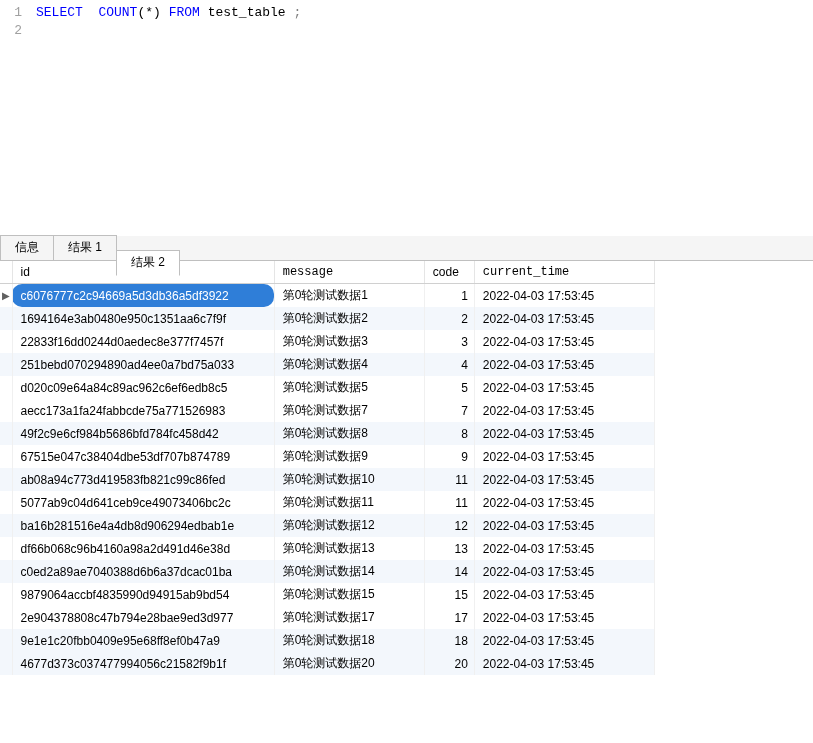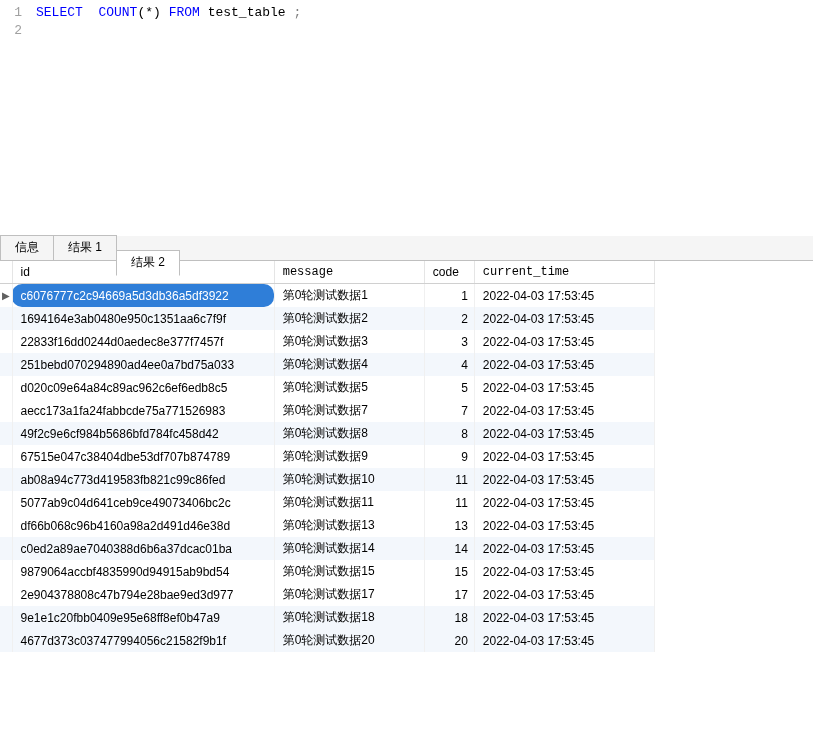--- a/index.html
+++ b/index.html
@@ -198,20 +198,27 @@
         <td class="num-col">11</td>
         <td>2022-04-03 17:53:45</td>
       </tr>
       <tr>
         <td class="marker"></td>
         <td>5077ab9c04d641ceb9ce49073406bc2c</td>
         <td>第0轮测试数据11</td>
         <td class="num-col">11</td>
         <td>2022-04-03 17:53:45</td>
       </tr>
+      <tr class="zebra">
+        <td class="marker"></td>
+        <td>ba16b281516e4a4db8d906294edbab1e</td>
+        <td>第0轮测试数据12</td>
+        <td class="num-col">12</td>
+        <td>2022-04-03 17:53:45</td>
+      </tr>
       <tr>
         <td class="marker"></td>
         <td>df66b068c96b4160a98a2d491d46e38d</td>
         <td>第0轮测试数据13</td>
         <td class="num-col">13</td>
         <td>2022-04-03 17:53:45</td>
       </tr>
       <tr class="zebra">
         <td class="marker"></td>
         <td>c0ed2a89ae7040388d6b6a37dcac01ba</td>

